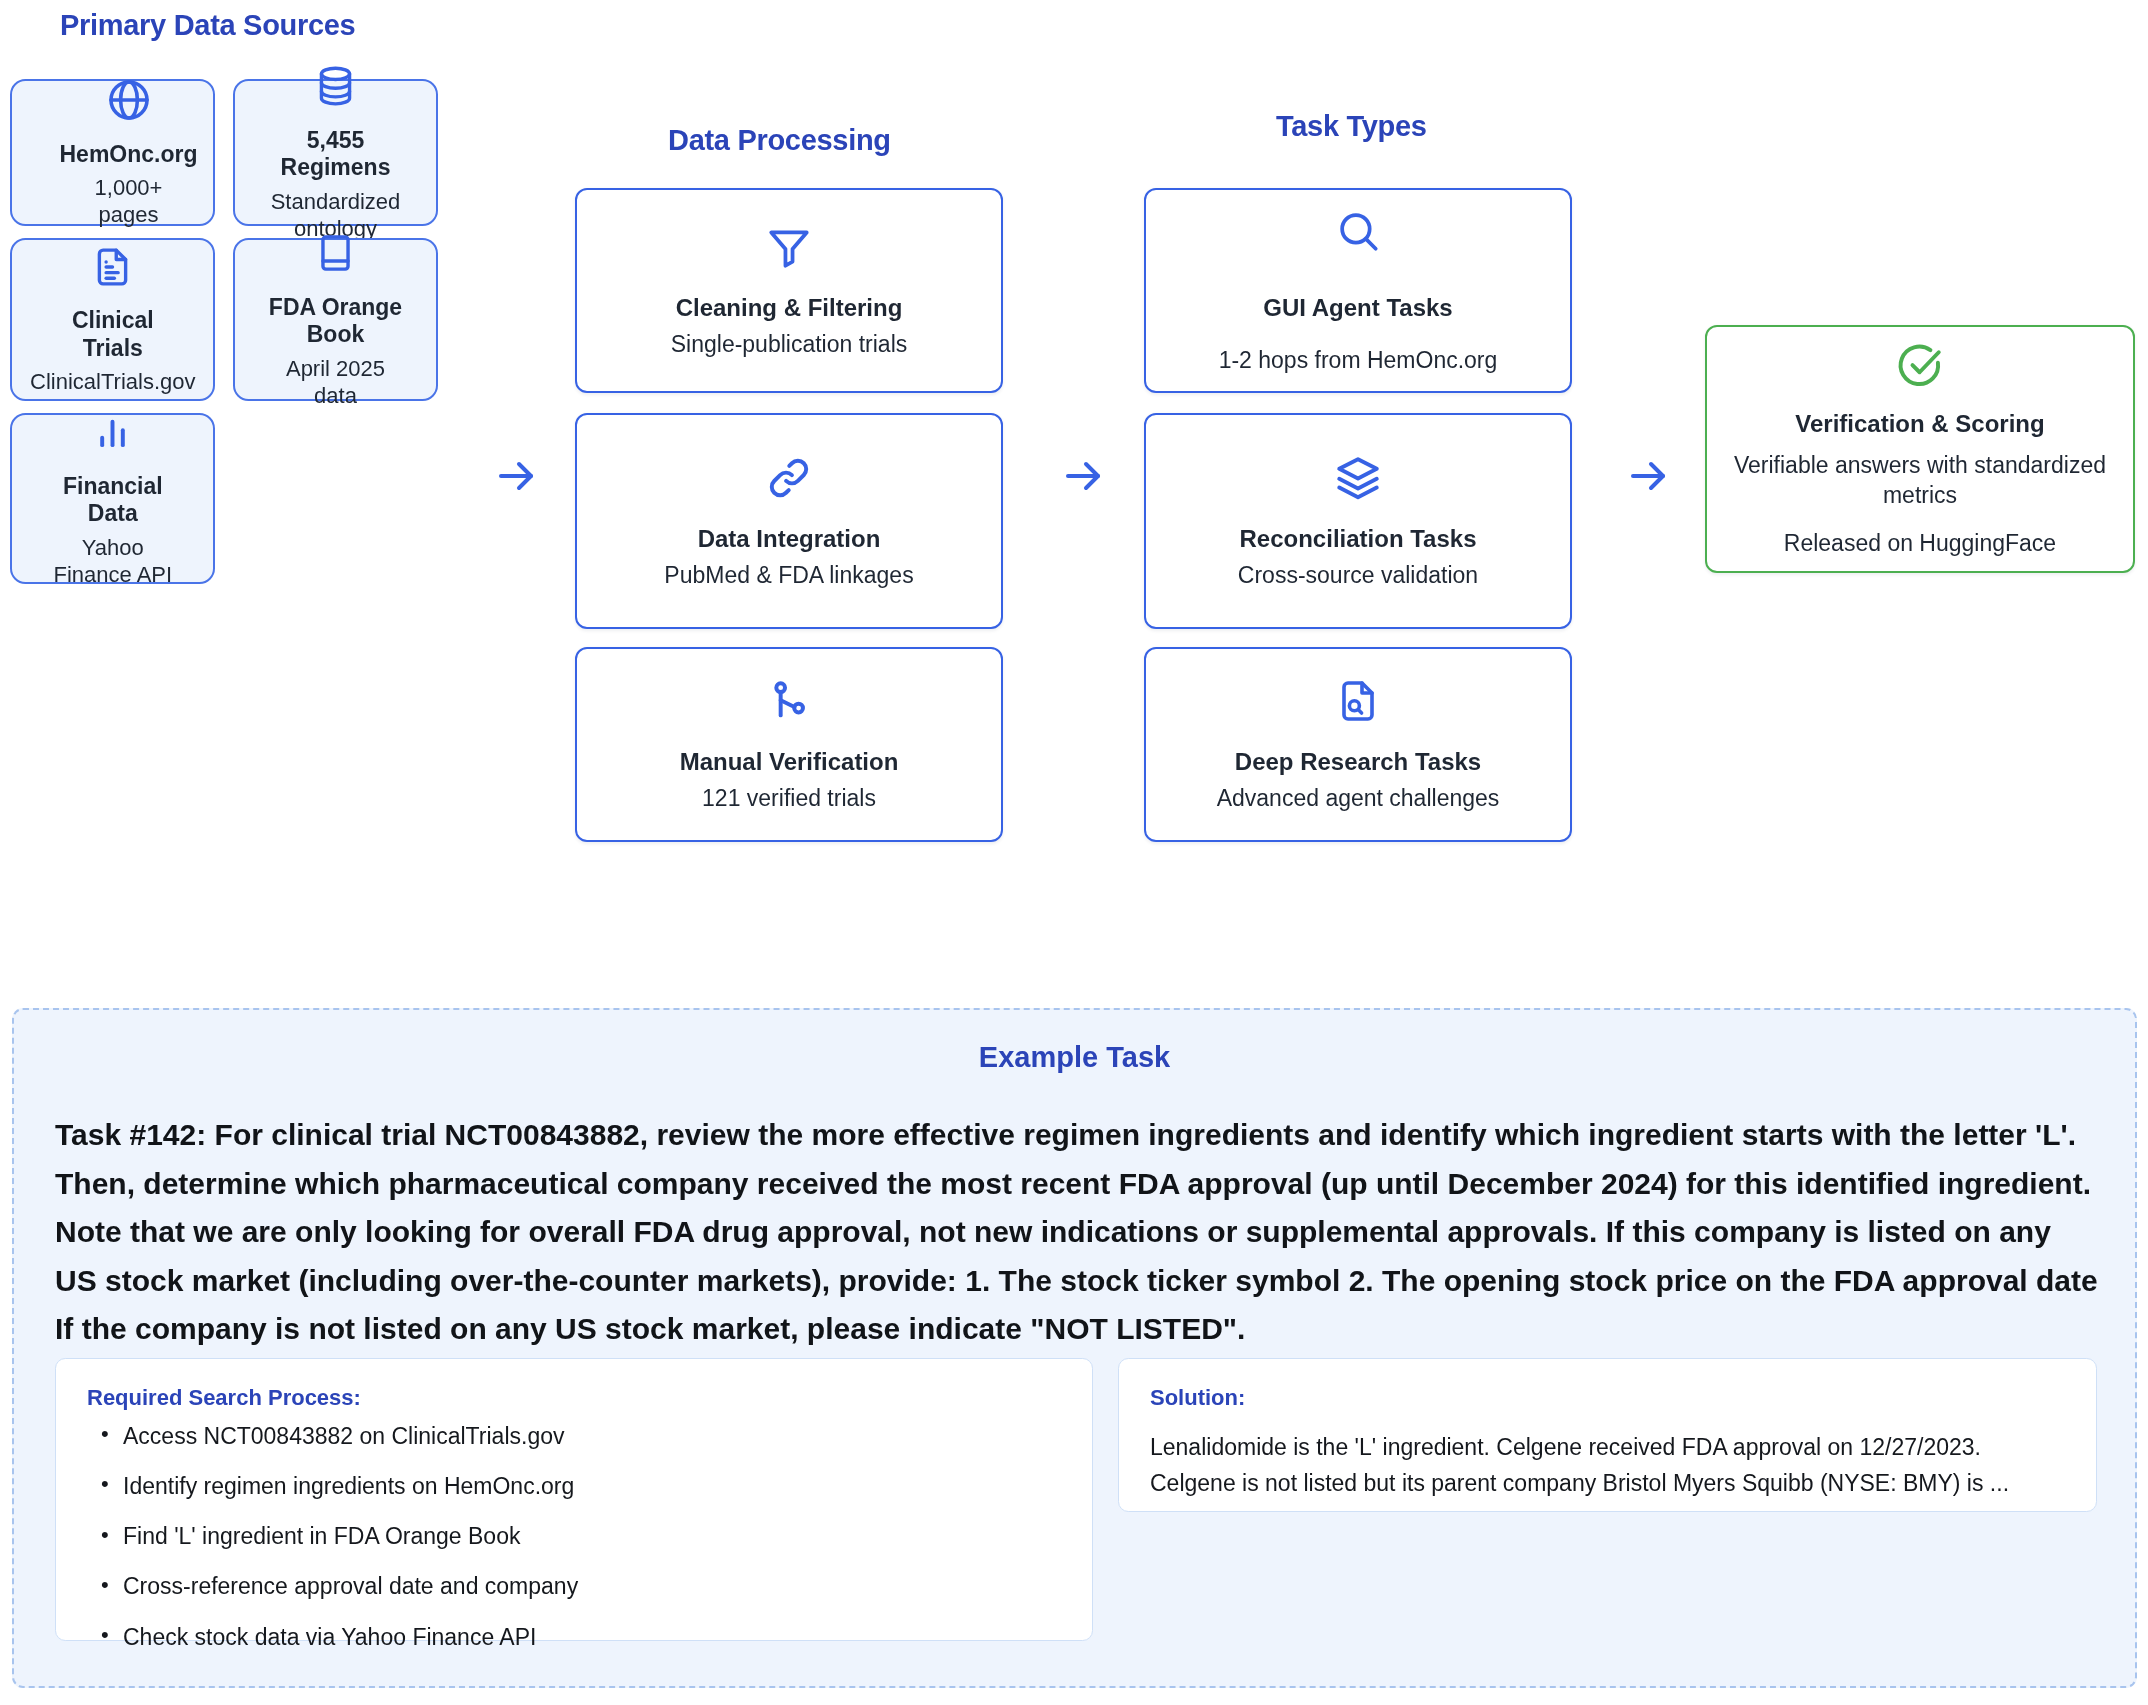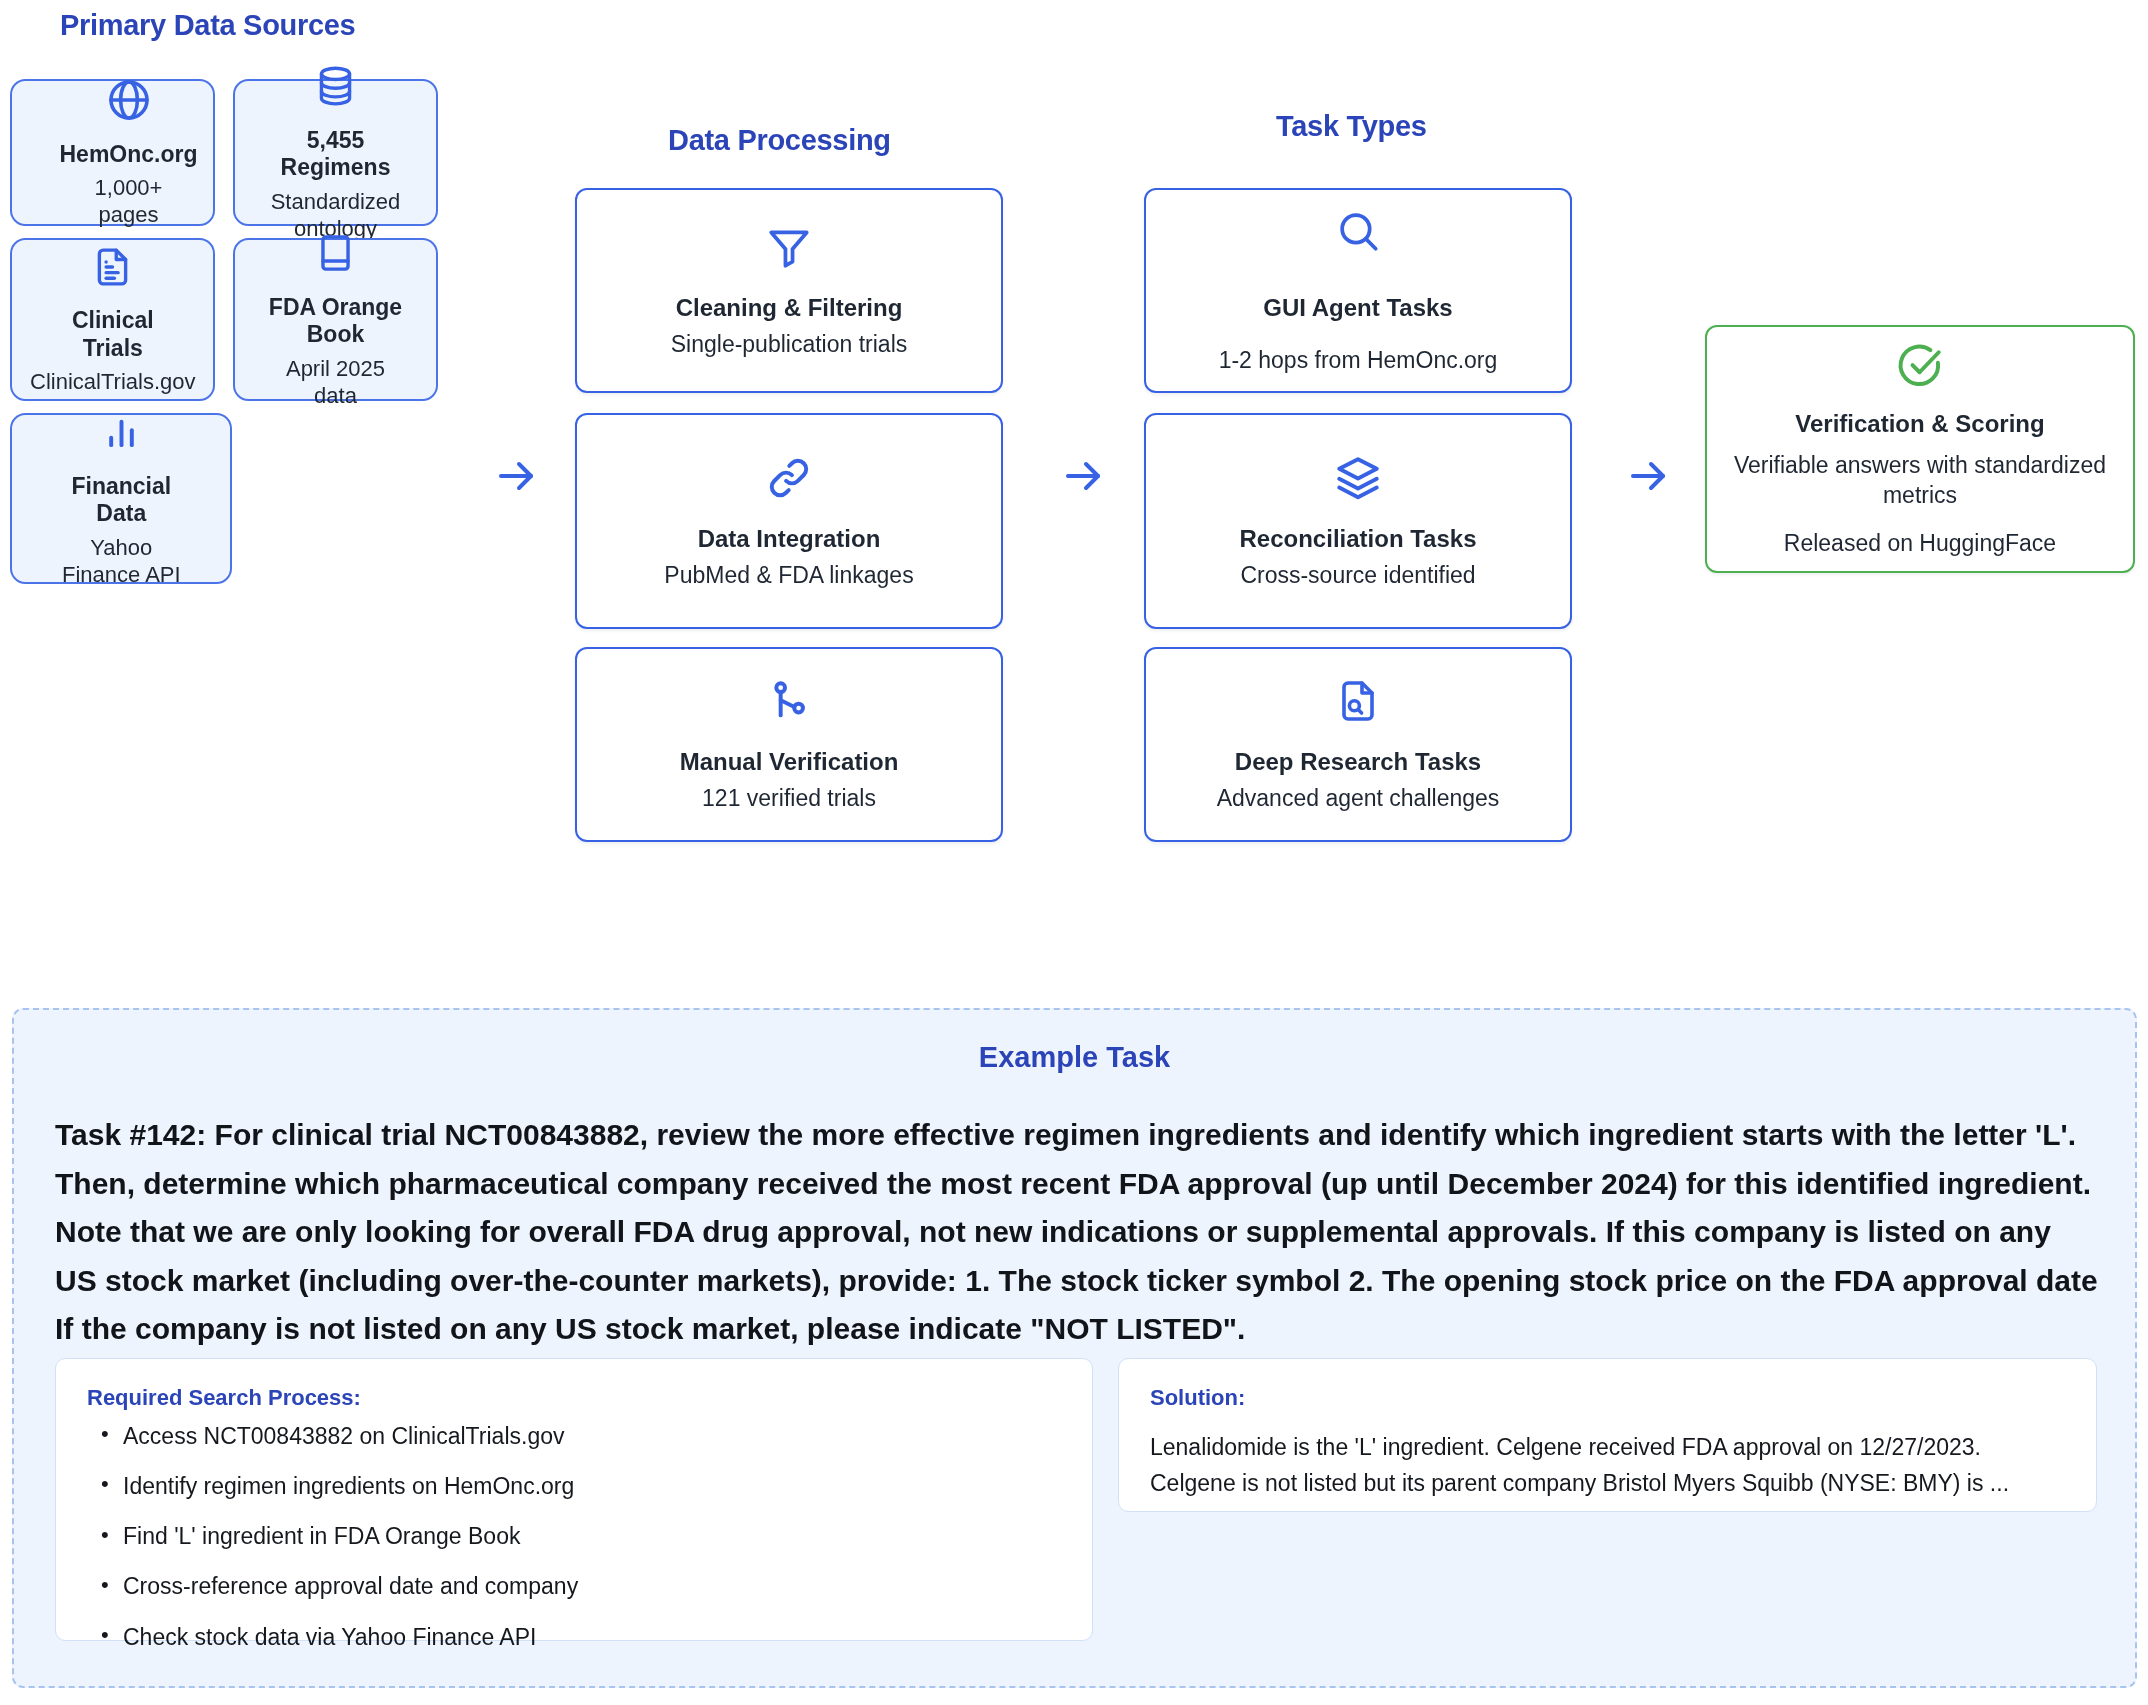--- a/index.html
+++ b/index.html
@@ -43,21 +43,21 @@
     line-height: 1.18; margin-bottom: 7.7px;
   }
   .src-sub {
     font-size: 22px; color: #1f2733; line-height: 1.22; font-weight: 400;
   }
 
   #card-hemonc     { left: 10.3px;  top: 79px;  width: 205px; height: 147px; padding-left: 40px; }
   #card-regimens   { left: 233px; top: 79px;  width: 205px; height: 147px; }
   #card-clinical   { left: 10.3px;  top: 238px; width: 205px; height: 163px; }
   #card-orange     { left: 233px; top: 238px; width: 205px; height: 163px; }
-  #card-financial  { left: 10.3px;  top: 413px; width: 222px; height: 171px; }
+  #card-financial  { left: 10.3px;  top: 413px; width: 205px; height: 171px; }
 
   
   .proc-card {
     position: absolute;
     background: #ffffff;
     border: 2.6px solid #3762e4;
     border-radius: 12px;
     display: flex;
     flex-direction: column;
     align-items: center;
@@ -283,21 +283,21 @@
 
   <div class="proc-card" id="card-recon">
     <span class="icon-wrap">
       <svg width="50" height="50" viewBox="0 0 24 24" fill="none" stroke="#3762e4" stroke-width="1.9" stroke-linecap="round" stroke-linejoin="round">
         <polygon points="12,3 21,7.6 12,12.2 3,7.6"></polygon>
         <polyline points="3,12.4 12,17 21,12.4"></polyline>
         <polyline points="3,16.6 12,21.2 21,16.6"></polyline>
       </svg>
     </span>
     <div class="proc-title">Reconciliation Tasks</div>
-    <div class="proc-sub">Cross-source identified</div>
+    <div class="proc-sub">Cross-source validation</div>
   </div>
 
   <div class="proc-card" id="card-deep">
     <span class="icon-wrap">
       <svg width="48" height="50" viewBox="0 0 24 24" fill="none" stroke="#3762e4" stroke-width="1.8" stroke-linecap="round" stroke-linejoin="round">
         <path d="M14 3H7a2 2 0 0 0-2 2v14a2 2 0 0 0 2 2h10a2 2 0 0 0 2-2V8z"></path>
         <path d="M14 3v5h5"></path>
         <circle cx="10.2" cy="14.4" r="2.5"></circle>
           <line x1="12.1" y1="16.3" x2="13.8" y2="18"></line>
       </svg>

